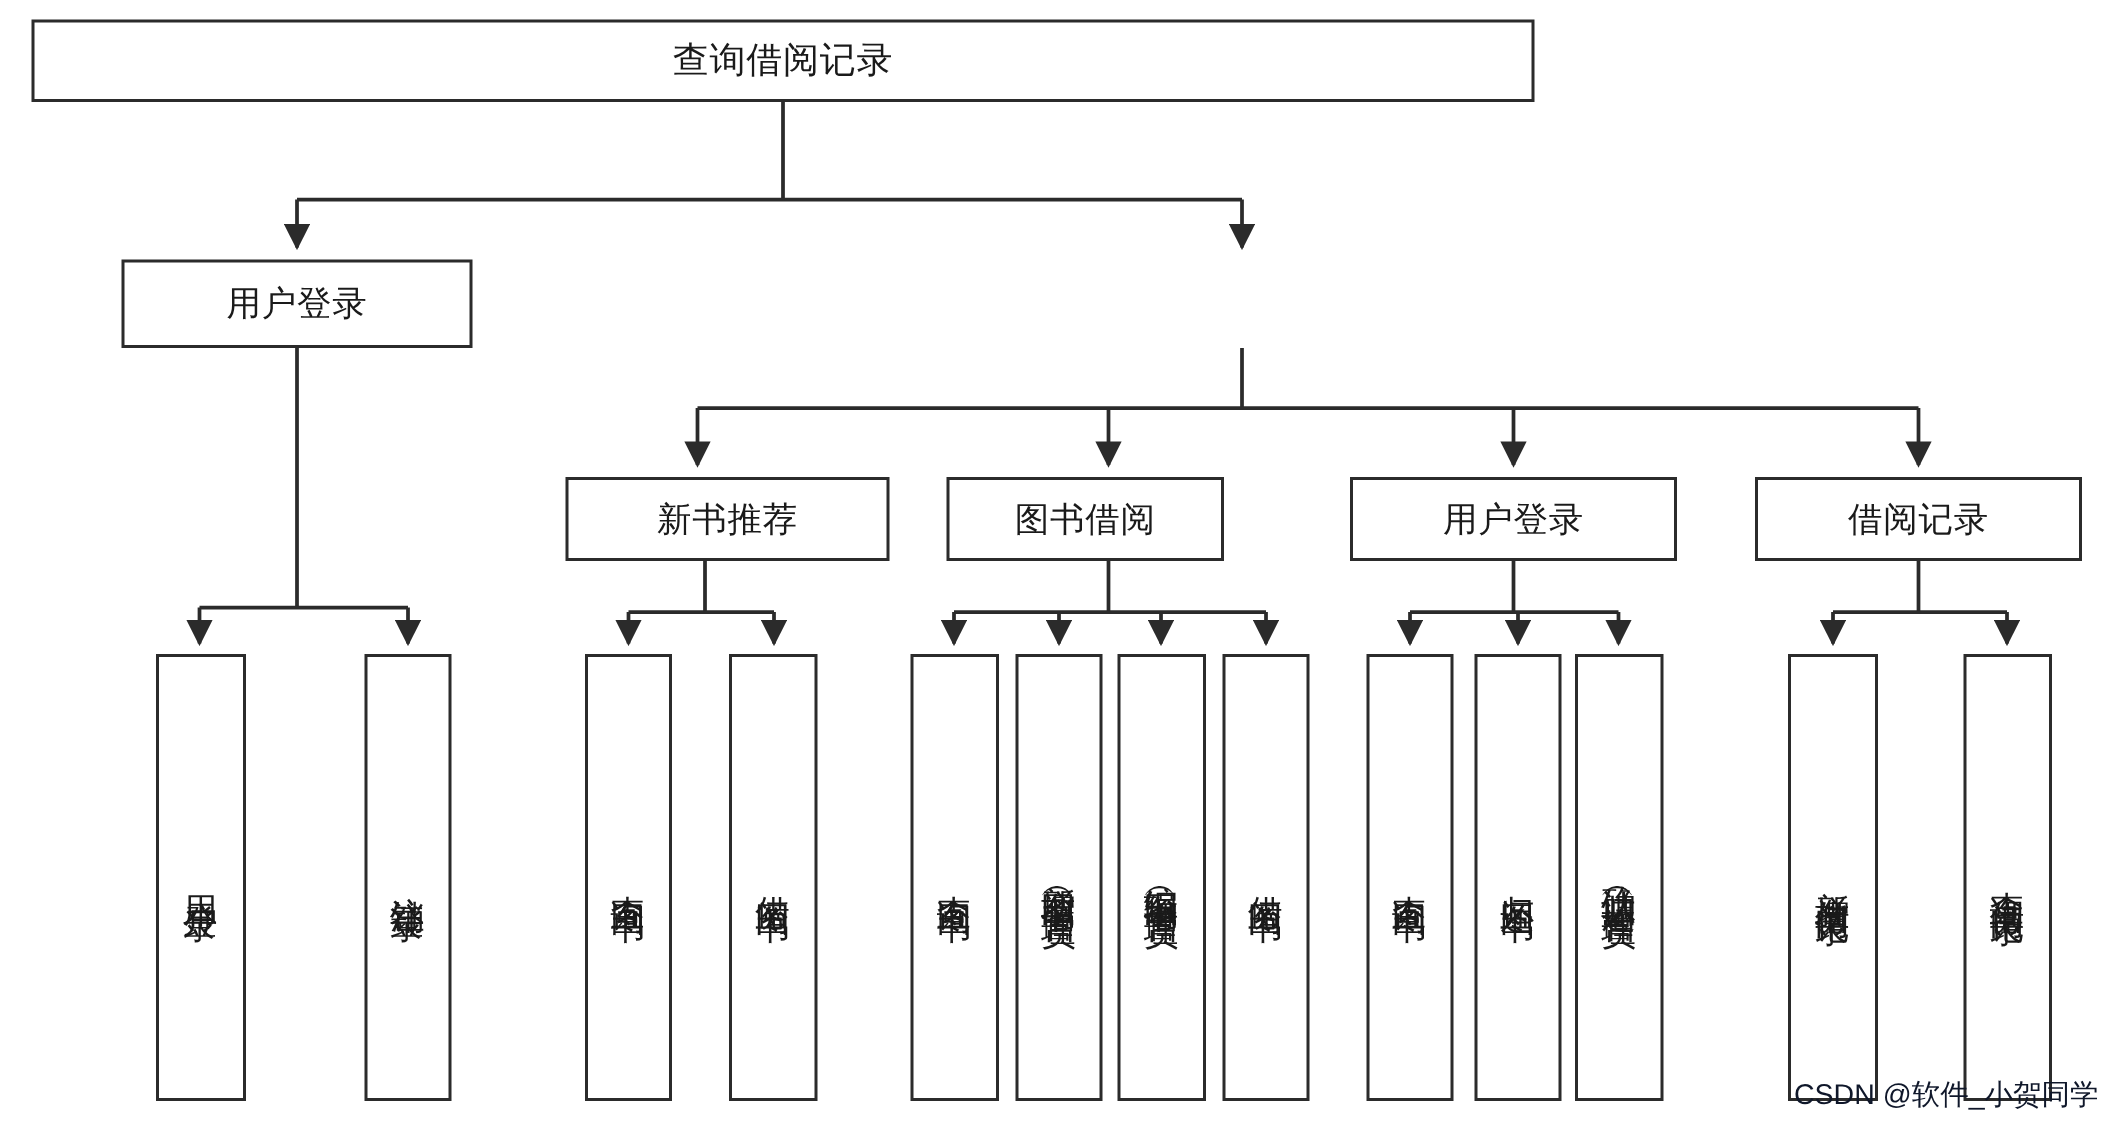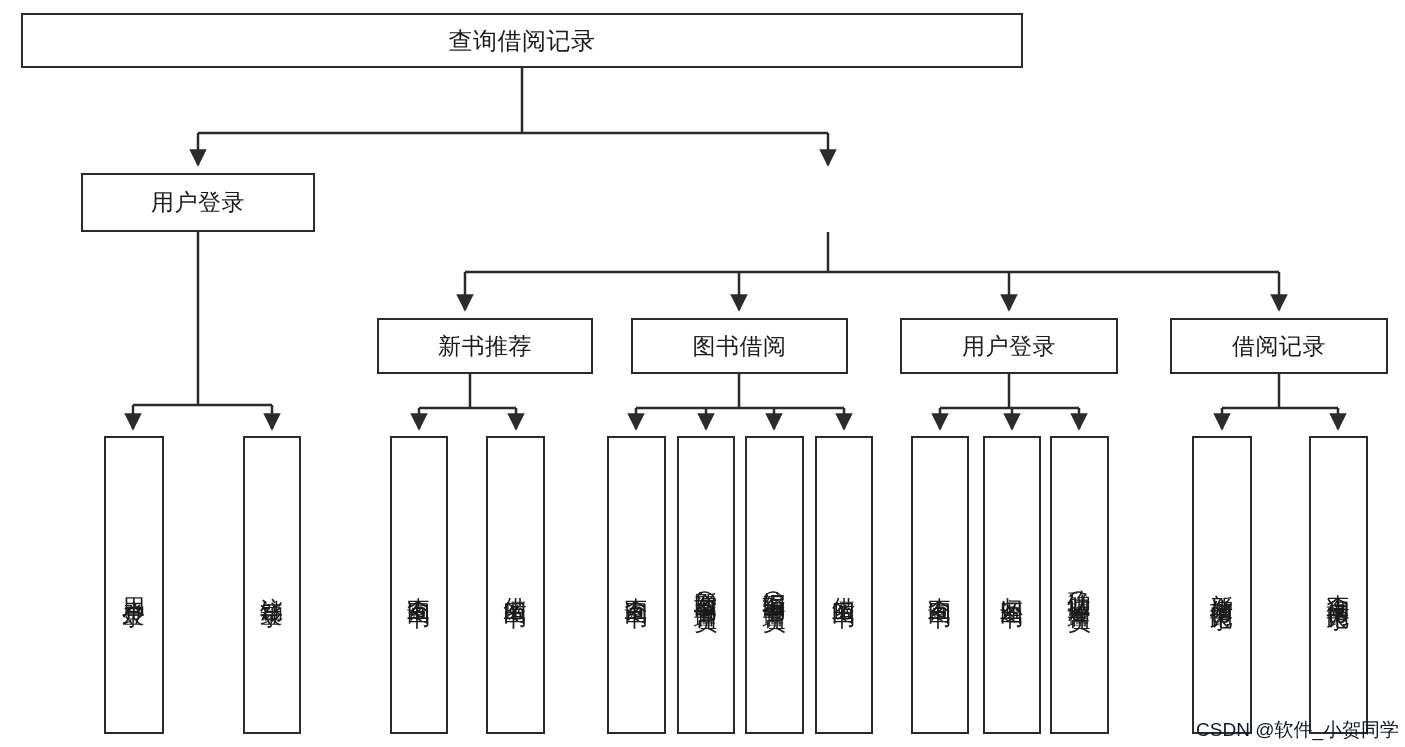--- a/index.html
+++ b/index.html
@@ -132,21 +132,21 @@
     <span class="label">查询借阅记录</span>
   </div>
 
   <div class="node horiz" style="left:81px; top:173px; width:234px; height:59px;">
     <span class="label">用户登录</span>
   </div>
 
   <div class="node horiz" style="left:362px; top:318px; width:216px; height:56px;margin-left:15px;">
     <span class="label">新书推荐</span>
   </div>
-  <div class="node horiz" style="left:631px; top:318px; width:217px; height:56px;">
+  <div class="node horiz" style="left:631px; top:318px; width:185px; height:56px;">
     <span class="label">图书借阅</span>
   </div>
   <div class="node horiz" style="left:900px; top:318px; width:218px; height:56px;">
     <span class="label">用户登录</span>
   </div>
   <div class="node horiz" style="left:1170px; top:318px; width:218px; height:56px;">
     <span class="label">借阅记录</span>
   </div>
 
   <div class="node vert" style="left:104px; top:436px; width:60px; height:298px;">

